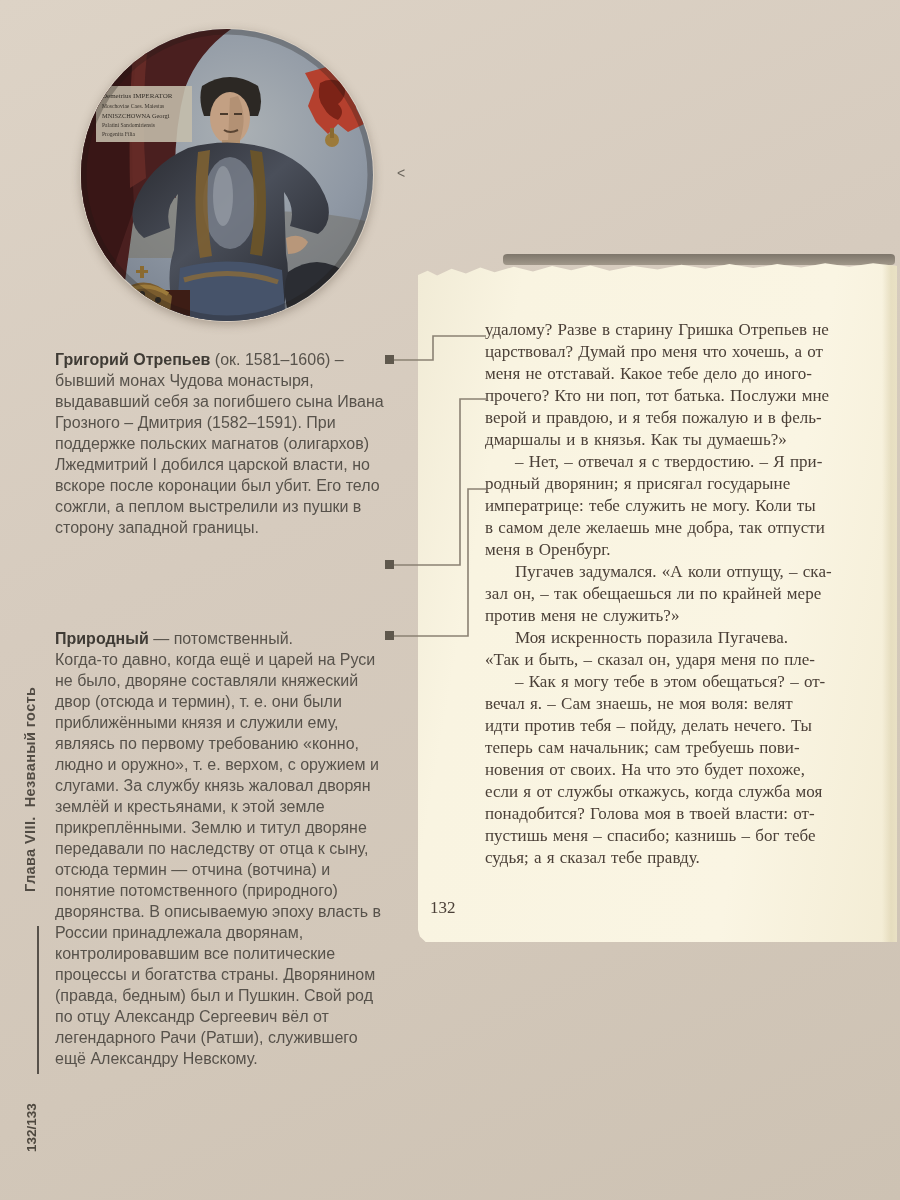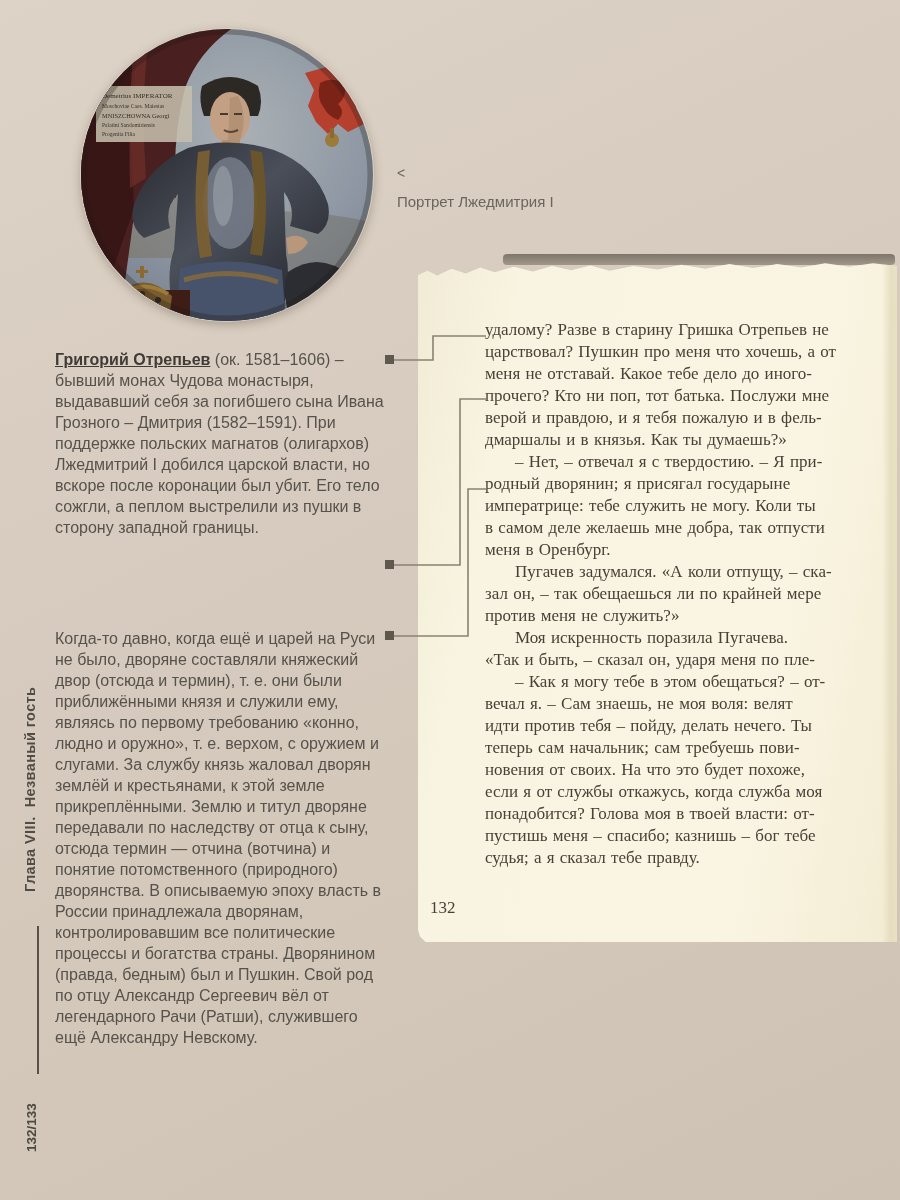--- a/index.html
+++ b/index.html
@@ -23,21 +23,21 @@
   
   #portrait{position:absolute;left:80px;top:28px;width:294px;height:294px;border-radius:50%;
     box-shadow:0 3px 10px rgba(90,75,60,.35);}
   #portrait svg{display:block;}
 
   #caption{position:absolute;left:397px;top:160px;width:260px;font-size:15px;line-height:27px;color:#6b665d;}
   #caption .cap-marker{display:block;font-size:14px;color:#6b665d;margin-bottom:1px;}
 
   
   .comment{position:absolute;left:55px;width:334px;font-size:16px;line-height:21px;color:#57524b;}
-  .comment .term{font-weight:700;color:#3f3b35;text-decoration:underline;}
+  .comment .term{font-weight:700;color:#3f3b35;}
   #comment-1{top:349px;}
   #comment-2{top:558px;}
   #comment-3{top:628px;}
   .comment .para2{margin-top:0;}
 
   
   .marker{position:absolute;width:9px;height:9px;background:#5f584d;}
   #marker-1{left:385px;top:355px;}
   #marker-2{left:385px;top:560px;}
   #marker-3{left:385px;top:631px;}
@@ -158,40 +158,40 @@
 
         <path d="M208,244 Q240,222 270,248 Q278,272 268,294 L212,294 Q200,266 208,244 Z" fill="#2b2d33"></path>
 
         <circle cx="147" cy="147" r="144" fill="none" stroke="rgba(30,25,20,.28)" stroke-width="7"></circle>
       </g>
     </svg>
   </div>
 
   <div id="caption">
     <span class="cap-marker">&lt;</span>
-    <div>Портрет Лжедмитрия I</div>
   </div>
 
   <div id="comment-1" class="comment">
     <span class="term">Григорий Отрепьев</span><span> (ок. 1581–1606) – бывший монах Чудова монастыря, выдававший себя за погибшего сына Ивана Грозного – Дмитрия (1582–1591). При поддержке польских магнатов (олигархов) Лжедмитрий I добился царской власти, но вскоре после коронации был убит. Его тело сожгли, а пеплом выстрелили из пушки в сторону западной границы.</span>
   </div>
   <div id="comment-3" class="comment">
+    <div><span class="term">Природный</span><span> — потомственный.</span></div>
     <div class="para2">Когда-то давно, когда ещё и царей на Руси не было, дворяне составляли княжеский двор (отсюда и термин), т. е. они были приближёнными князя и служили ему, являясь по первому требованию «конно, людно и оружно», т. е. верхом, с оружием и слугами. За службу князь жаловал дворян землёй и крестьянами, к этой земле прикреплёнными. Землю и титул дворяне передавали по наследству от отца к сыну, отсюда термин — отчина (вотчина) и понятие потомственного (природного) дворянства. В описываемую эпоху власть в России принадлежала дворянам, контролировавшим все политические процессы и богатства страны. Дворянином (правда, бедным) был и Пушкин. Свой род по отцу Александр Сергеевич вёл от легендарного Рачи (Ратши), служившего ещё Александру Невскому.</div>
   </div>
 
   <div id="marker-1" class="marker"></div>
   <div id="marker-2" class="marker"></div>
   <div id="marker-3" class="marker"></div>
 
   <div id="behind-page"></div>
   <div id="book-page">
     <div class="curl"></div>
     <div id="book-text">
       <p class="book-paragraph">удалому? Разве в старину Гришка Отрепьев не
-царствовал? Пушкин про меня что хочешь, а от
+царствовал? Думай про меня что хочешь, а от
 меня не отставай. Какое тебе дело до иного-
 прочего? Кто ни поп, тот батька. Послужи мне
 верой и правдою, и я тебя пожалую и в фель-
 дмаршалы и в князья. Как ты думаешь?»</p>
       <p class="book-paragraph indent">– Нет, – отвечал я с твердостию. – Я при-
 родный дворянин; я присягал государыне
 императрице: тебе служить не могу. Коли ты
 в самом деле желаешь мне добра, так отпусти
 меня в Оренбург.</p>
       <p class="book-paragraph indent">Пугачев задумался. «А коли отпущу, – ска-

